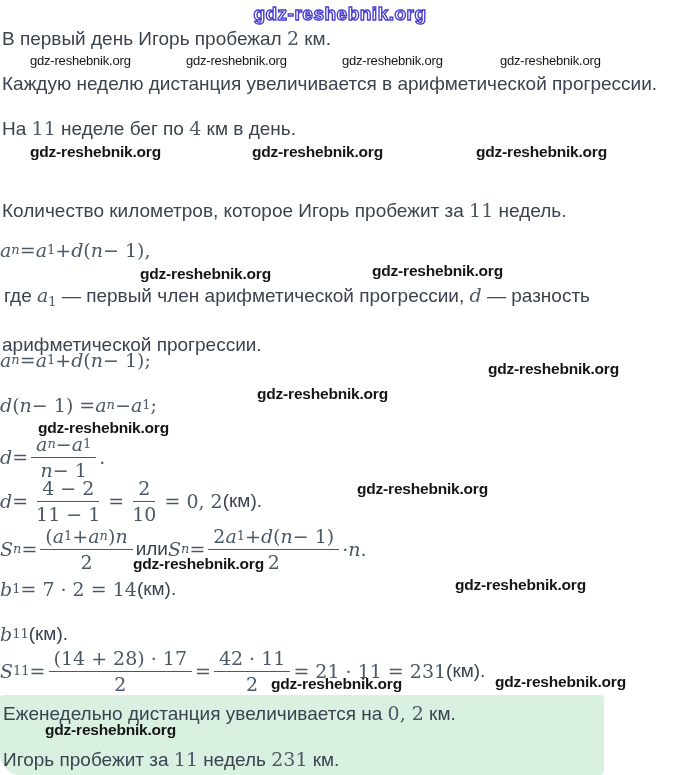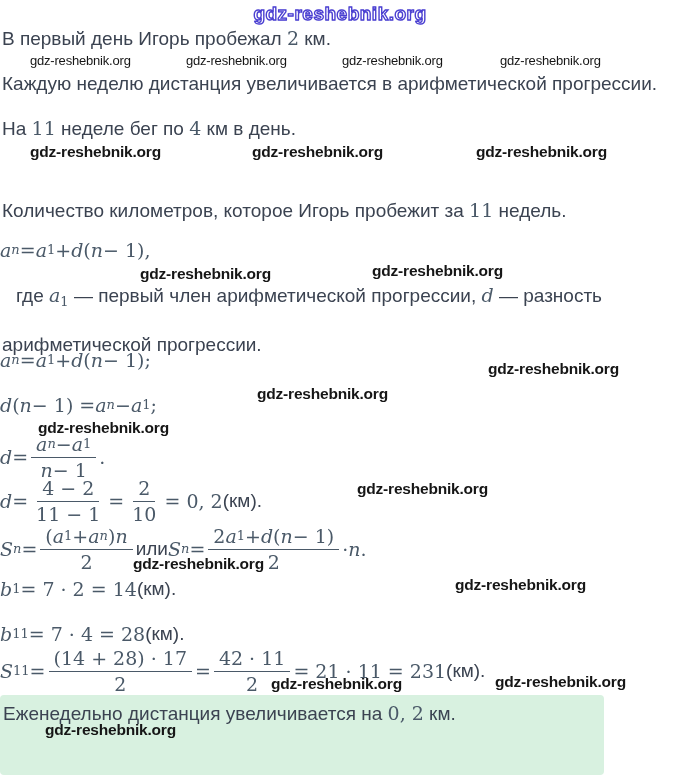--- a/index.html
+++ b/index.html
@@ -1,18 +1,18 @@
 <!DOCTYPE html>
 <html><head>
 <meta charset="utf-8">
 <style>
   html,body { margin:0; padding:0; background:#ffffff; }
   .page {
     position:relative; width:680px; height:775px; background:#ffffff;
-    overflow:hidden; font-family:"Liberation Sans", sans-serif;
+    overflow:hidden; font-family:"Liberation Sans", sans-serif;border-radius:21px;
   }
   .blk { position:absolute; white-space:nowrap; z-index:1; line-height:1.1; }
   .mline { display:flex; align-items:center; }
   .seg-s { font-family:"Liberation Sans", sans-serif; font-size:19px; color:#3b4351; }
   .seg-r { font-family:"DejaVu Serif", serif; font-size:19px; color:#4a5968; }
   .seg-i { font-family:"DejaVu Serif", serif; font-style:italic; font-size:19px; color:#4a5968; }
   .sub { font-size:13px; vertical-align:-4px; }
   .frac { display:inline-flex; flex-direction:column; align-items:center; margin:0 3px; }
   .frac .fnum { display:flex; align-items:center; justify-content:center;
                 padding:0 5px 2px; border-bottom:1.5px solid #4a5968; }
@@ -26,38 +26,39 @@
   .ansbox { position:absolute; z-index:0; background:#d8f1e0; border-radius:4px; }
   .boxline { position:absolute; left:3px; white-space:nowrap; }
 </style>
 </head>
 <body>
 
 <div class="page">
   <div class="hdr-wm">gdz-reshebnik.org</div>
   <div class="ansbox" id="answer-box" style="left: 0px; top: 695px; width: 604px; height: 80px;">
       <div class="boxline" style="top: 7px;"><span class="seg-s">Еженедельно дистанция увеличивается на </span><span class="seg-r">0, 2</span><span class="seg-s"> км.</span></div>
+      <div class="boxline" style="top: 53px;"><span class="seg-s">Игорь пробежит за </span><span class="seg-r">11</span><span class="seg-s"> недель </span><span class="seg-r">231</span><span class="seg-s"> км.</span></div>
     </div>
 <div class="blk" style="left: 2px; top: 28px;"><span class="seg-s">В первый день Игорь пробежал </span><span class="seg-r">2</span><span class="seg-s"> км.</span></div>
     <div class="blk" style="left: 2px; top: 74px;"><span class="seg-s">Каждую неделю дистанция увеличивается в арифметической прогрессии.</span></div>
     <div class="blk" style="left: 2px; top: 118px;"><span class="seg-s">На </span><span class="seg-r">11</span><span class="seg-s"> неделе бег по </span><span class="seg-r">4</span><span class="seg-s"> км в день.</span></div>
     <div class="blk" style="left: 2px; top: 200px;"><span class="seg-s">Количество километров, которое Игорь пробежит за </span><span class="seg-r">11</span><span class="seg-s"> недель.</span></div>
     <div class="blk mline" style="left: 0px; top: 240px;">
       <span class="seg-i">a</span>
       <span class="seg-i sub">n</span>
       <span class="seg-r"> = </span>
       <span class="seg-i">a</span>
       <span class="seg-r sub">1</span>
       <span class="seg-r"> + </span>
       <span class="seg-i">d</span>
       <span class="seg-r">(</span>
       <span class="seg-i">n</span>
       <span class="seg-r"> − 1),</span>
     </div>
-    <div class="blk" style="left: 16px; top: 285px;"><span class="seg-s">где </span><span class="seg-i">a</span><span class="seg-r sub">1</span><span class="seg-s"> — первый член арифметической прогрессии, </span><span class="seg-i">d</span><span class="seg-s"> — разность</span></div>
+    <div class="blk" style="left: 4px; top: 285px;"><span class="seg-s">где </span><span class="seg-i">a</span><span class="seg-r sub">1</span><span class="seg-s"> — первый член арифметической прогрессии, </span><span class="seg-i">d</span><span class="seg-s"> — разность</span></div>
     <div class="blk" style="left: 2px; top: 322px; margin-top: 13px;"><span class="seg-s">арифметической прогрессии.</span></div>
     <div class="blk mline" style="left: 0px; top: 350px;">
       <span class="seg-i">a</span>
       <span class="seg-i sub">n</span>
       <span class="seg-r"> = </span>
       <span class="seg-i">a</span>
       <span class="seg-r sub">1</span>
       <span class="seg-r"> + </span>
       <span class="seg-i">d</span>
       <span class="seg-r">(</span>
@@ -161,21 +162,20 @@
     </div>
     <div class="blk mline" style="left: 0px; top: 579px;">
       <span class="seg-i">b</span>
       <span class="seg-r sub">1</span>
       <span class="seg-r"> = 7 · 2 = 14</span>
       <span class="seg-s"> (км).</span>
     </div>
     <div class="blk mline" style="left: 0px; top: 624px;">
       <span class="seg-i">b</span>
       <span class="seg-r sub">11</span>
-      <span class="seg-r"> = 7 · 4 = 28</span>
       <span class="seg-s"> (км).</span>
     </div>
     <div class="blk mline" style="left: 0px; top: 648px;">
       <span class="seg-i">S</span>
       <span class="seg-r sub">11</span>
       <span class="seg-r"> = </span>
       <span class="frac">
         <span class="fnum">
           <span class="seg-r">(14 + 28) · 17</span>
         </span>

